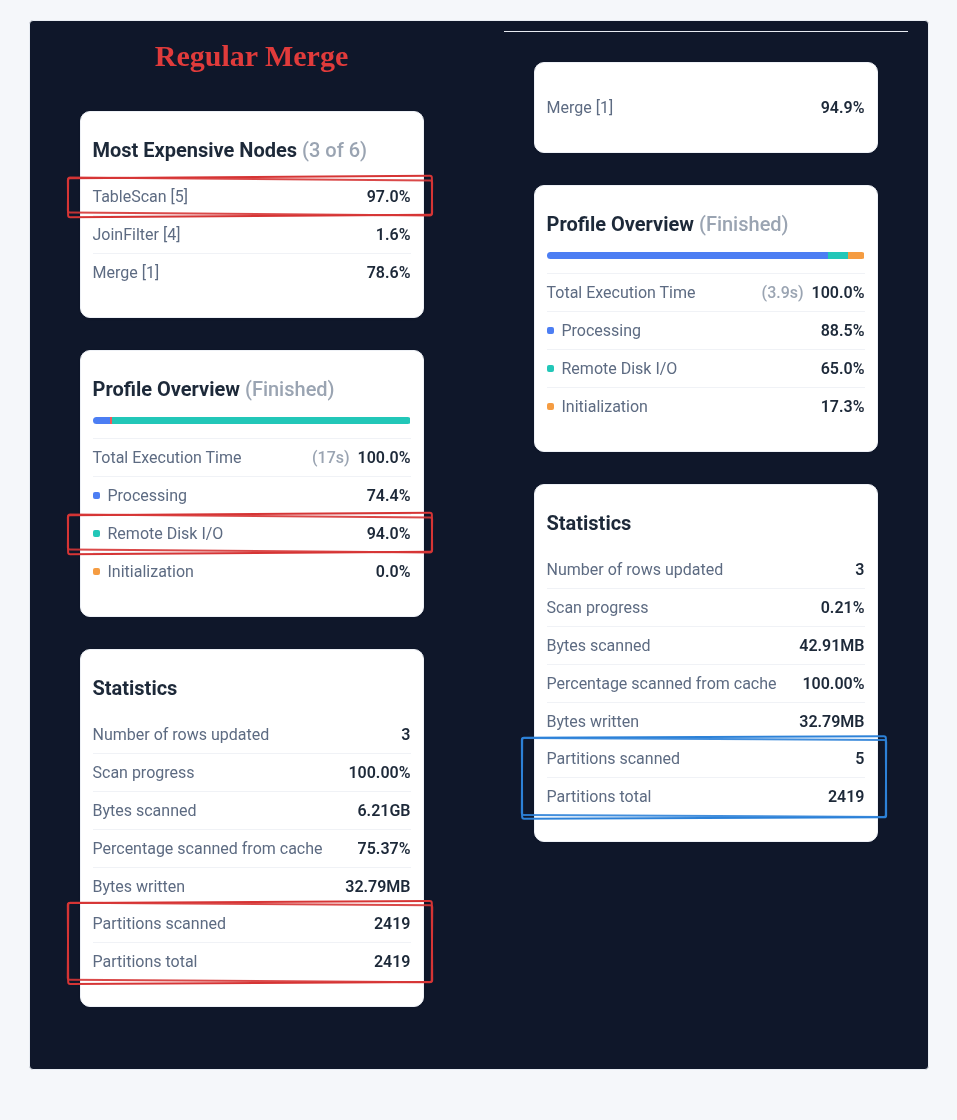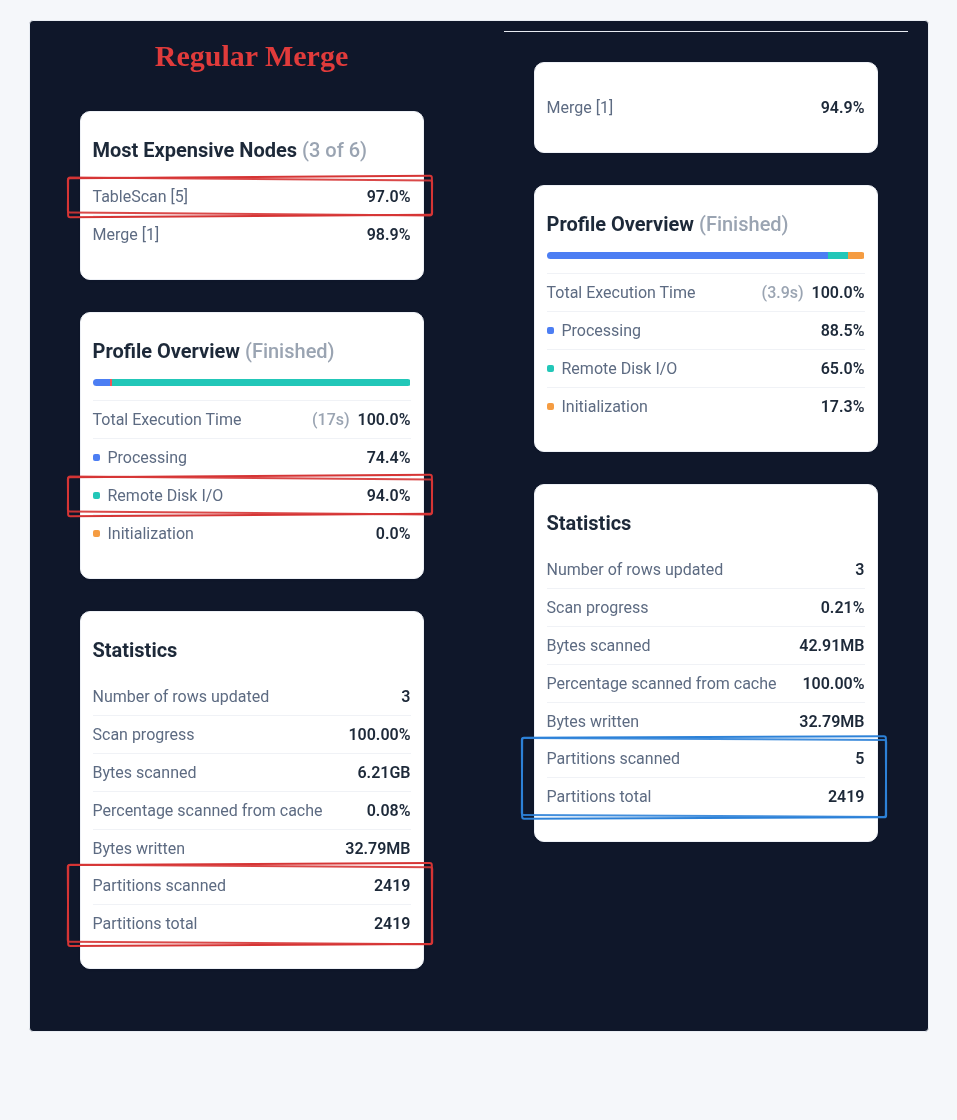--- a/index.html
+++ b/index.html
@@ -130,22 +130,26 @@
     <div class="card">
       <h3 class="card-title">
         <span>Most Expensive Nodes</span>
         <span class="muted">(3 of 6)</span>
       </h3>
       <div class="row hl red">
         <span class="label">TableScan [5]</span>
         <span class="value">97.0%</span>
       </div>
       <div class="row">
+        <span class="label">JoinFilter [4]</span>
+        <span class="value">1.6%</span>
+      </div>
+      <div class="row">
         <span class="label">Merge [1]</span>
-        <span class="value">98.9%</span>
+        <span class="value">78.6%</span>
       </div>
     </div>
 
     <div class="card">
       <h3 class="card-title">
         <span>Profile Overview</span>
         <span class="muted">(Finished)</span>
       </h3>
       <div class="bar">
         <div class="seg blue" style="width:5.6%"></div>
@@ -192,21 +196,21 @@
       <div class="row">
           <span class="label">Scan progress</span>
           <span class="value">100.00%</span>
         </div>
       <div class="row">
           <span class="label">Bytes scanned</span>
           <span class="value">6.21GB</span>
         </div>
       <div class="row">
           <span class="label">Percentage scanned from cache</span>
-          <span class="value">0.08%</span>
+          <span class="value">75.37%</span>
         </div>
       <div class="row">
           <span class="label">Bytes written</span>
           <span class="value">32.79MB</span>
         </div>
       <div class="hl-group red">
         <div class="row">
             <span class="label">Partitions scanned</span>
             <span class="value">2419</span>
           </div>

